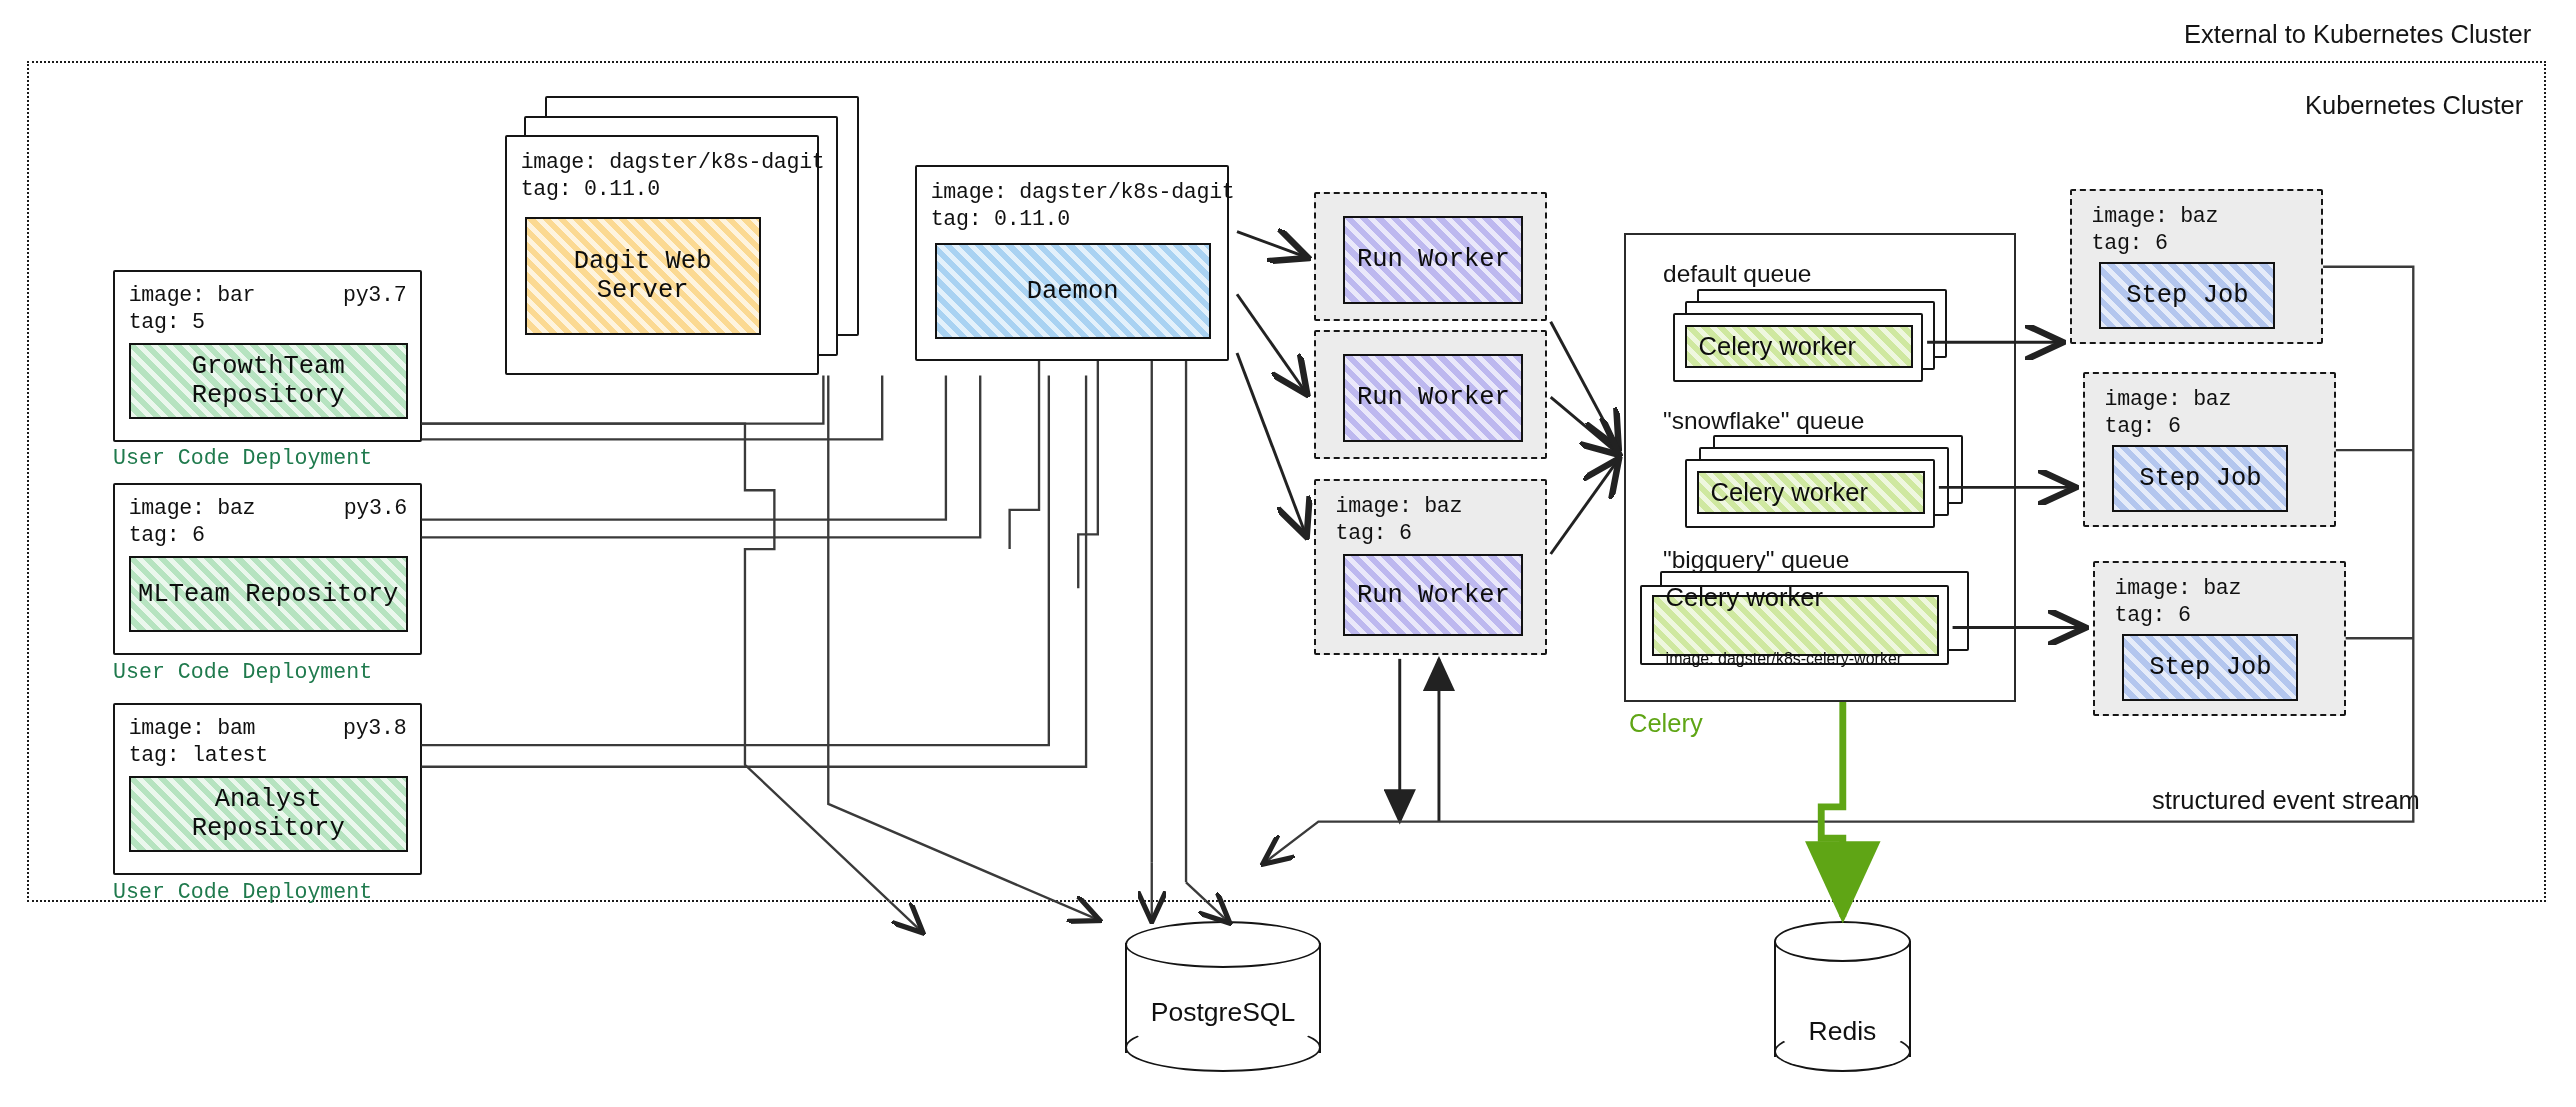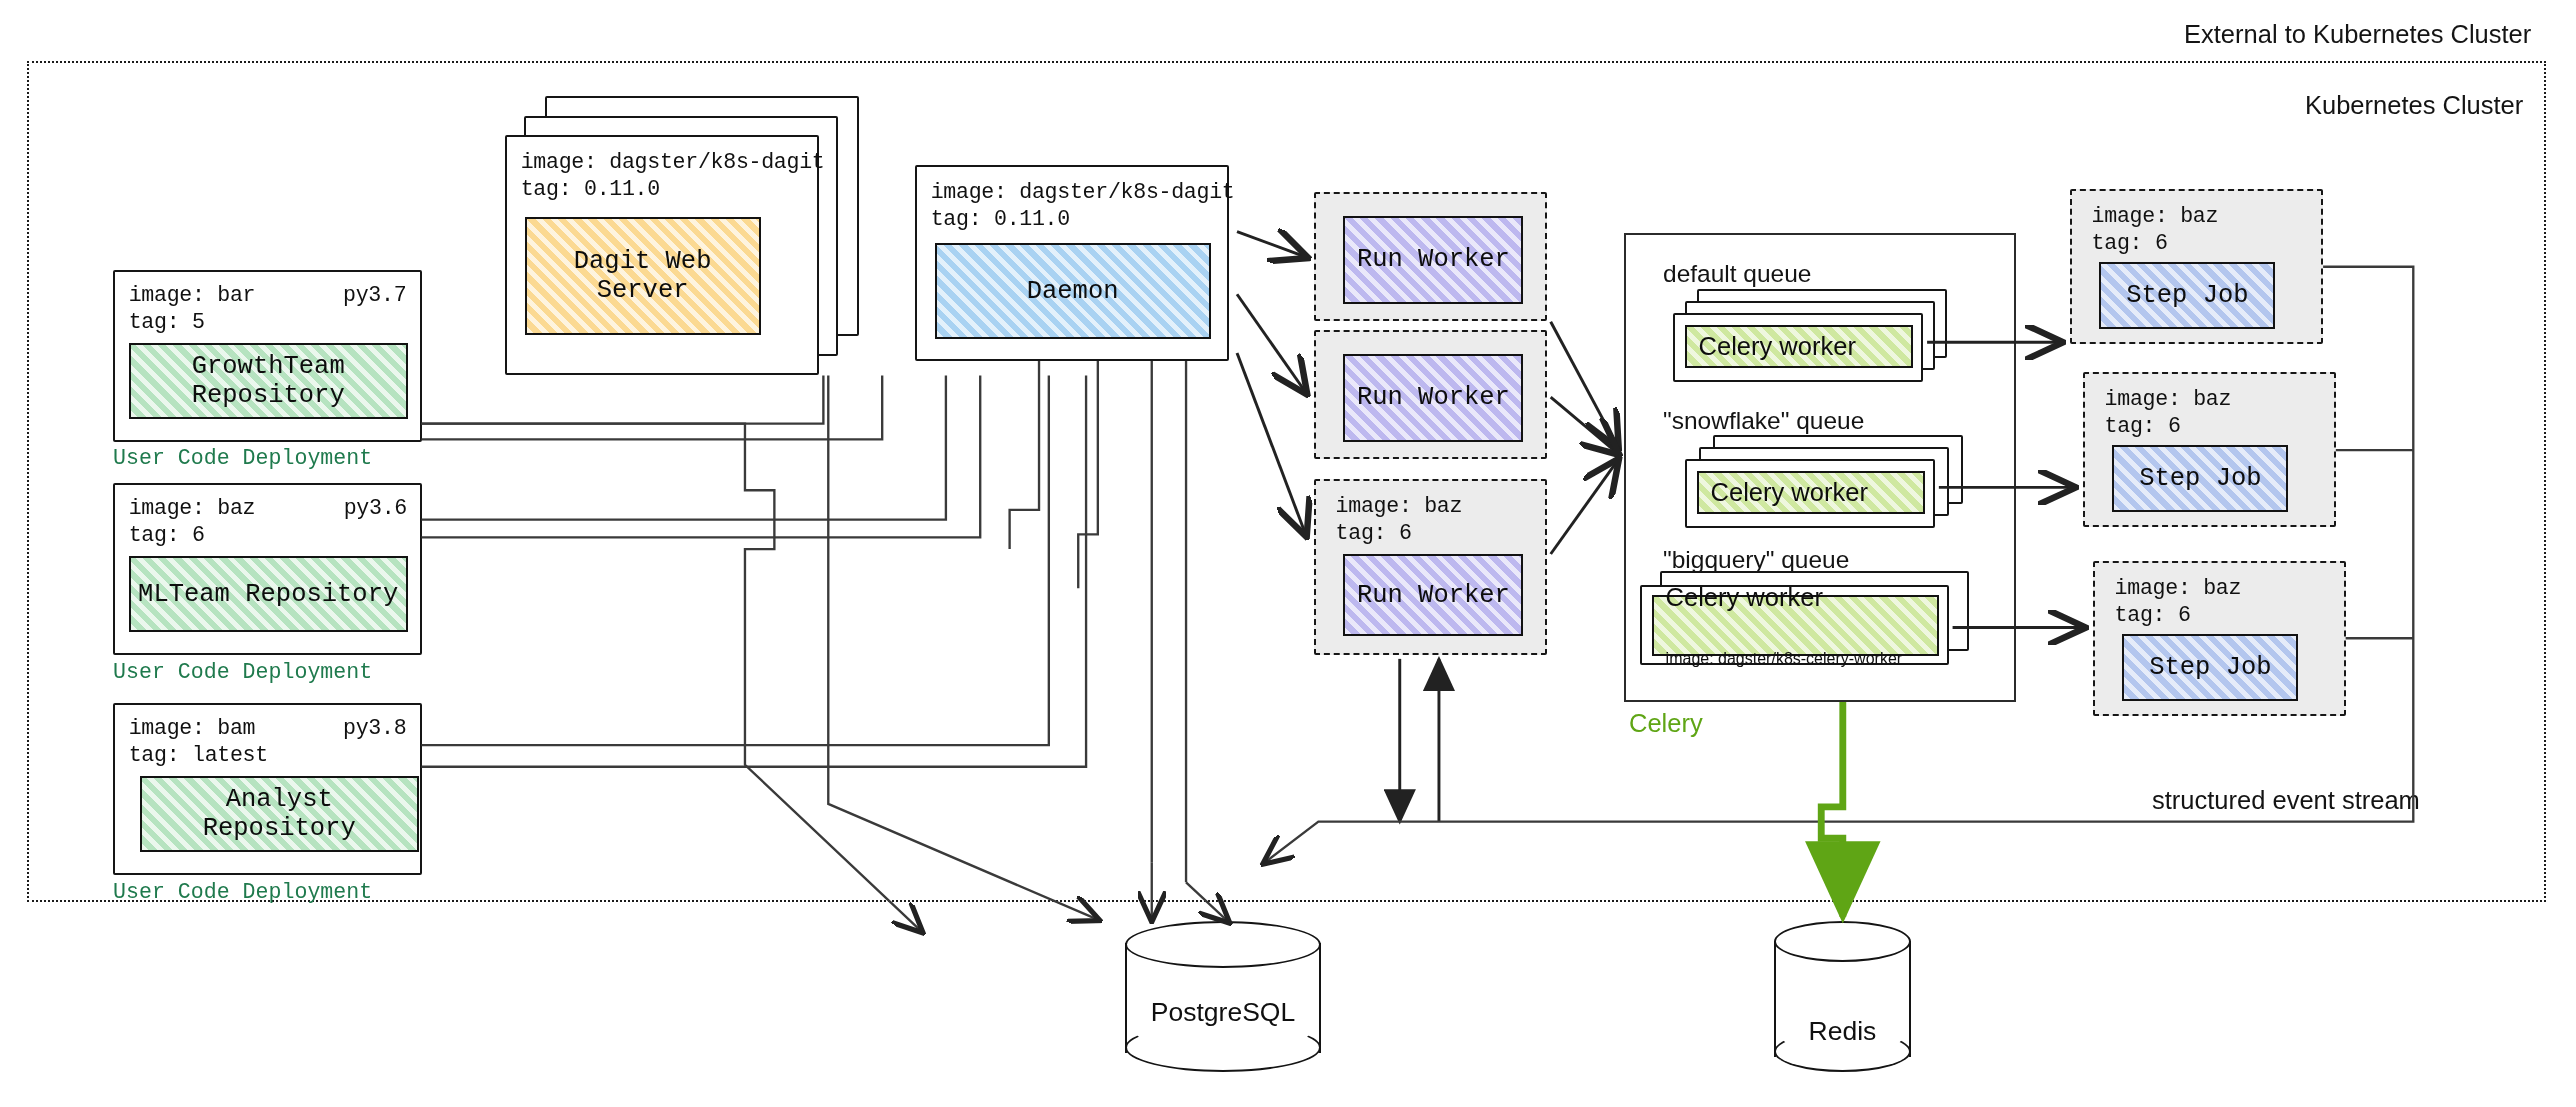--- a/index.html
+++ b/index.html
@@ -101,21 +101,21 @@
   <div class="abs pod" style="left:113px;top:483px;width:309px;height:172px;">
     <div class="abs meta mono" style="left:13.7px;top:9.8px;">image: baz</div>
     <div class="abs meta mono" style="right:13px;top:9.8px;">py3.6</div>
     <div class="abs meta mono" style="left:13.7px;top:37px;">tag: 6</div>
     <div class="abs hatch h-green" style="left:13.7px;top:71px;width:279px;height:76px;">
       <span class="box-title">MLTeam Repository</span>
     </div>
   </div>
   <div class="abs ucd-label" style="left:113px;top:660px;">User Code Deployment</div>
 
-  <div class="abs pod" style="left:113px;top:703px;width:309px;height:172px;padding-left:11px;">
+  <div class="abs pod" style="left:113px;top:703px;width:309px;height:172px;">
     <div class="abs meta mono" style="left:13.7px;top:9.8px;">image: bam</div>
     <div class="abs meta mono" style="right:13.7px;top:9.8px;">py3.8</div>
     <div class="abs meta mono" style="left:13.7px;top:37px;">tag: latest</div>
     <div class="abs hatch h-green" style="left:13.7px;top:71px;width:279px;height:76px;">
       <span class="box-title">Analyst Repository</span>
     </div>
   </div>
   <div class="abs ucd-label" style="left:113px;top:880px;">User Code Deployment</div>
 
   <div class="abs pod-stack-back" style="left:545px;top:96px;width:314px;height:240px;"></div>

